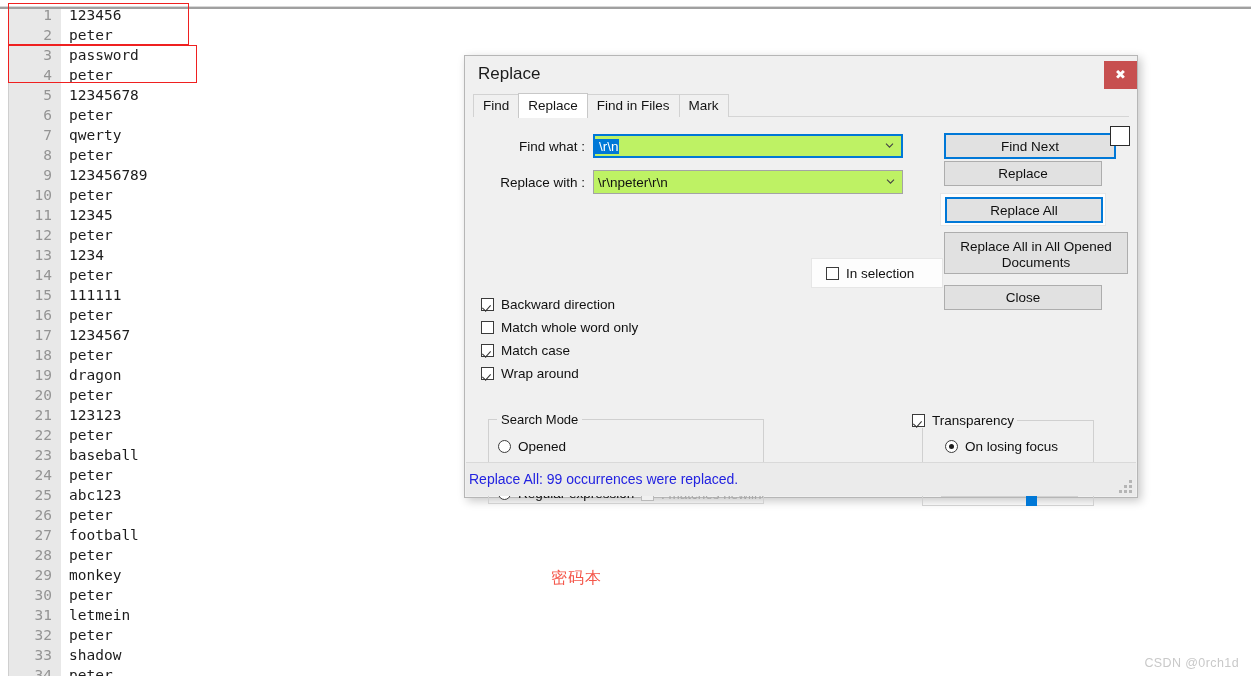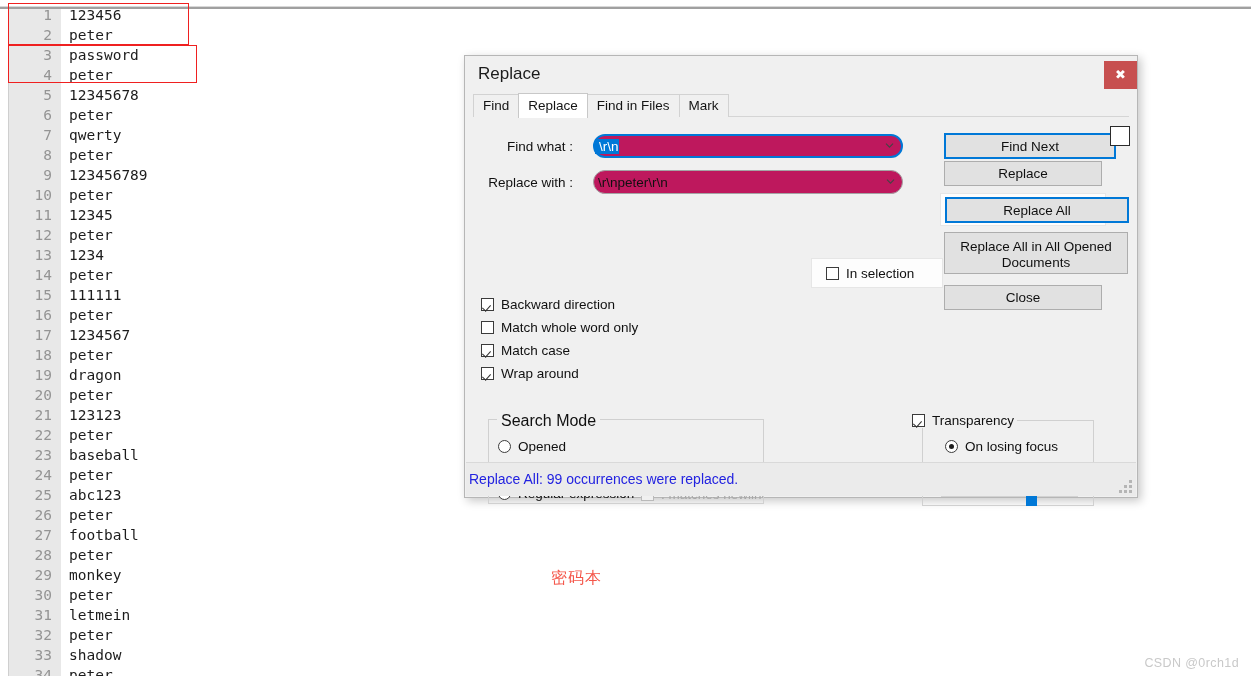--- a/index.html
+++ b/index.html
@@ -180,34 +180,33 @@
   .field-row {
     position: absolute;
     display: flex;
     align-items: center;
   }
   #find-row    { left: 0px; top: 17px; }
   #replace-row { left: 0px; top: 53px; }
   .field-label {
     width: 120px;
     text-align: right;
-    padding-right: 20px;
+    padding-right: 8px;
     font-size: 13.5px;
     color: #101010;
     box-sizing: border-box;
   }
   .combo {
     position: relative;
     width: 310px;
     height: 24px;
-    background: #be185d;
-    box-sizing: border-box;
-    display: flex;
-    align-items: center;
-    border-radius: 12px;
+    background: #bef264;
+    box-sizing: border-box;
+    display: flex;
+    align-items: center;
   }
   #find-combo    { border: 2px solid #0078d7; }
   #replace-combo { border: 1px solid #a4a4a4; }
   .combo-value {
     font-size: 13.5px;
     padding-left: 4px;
     color: #101010;
     font-family: "Liberation Sans", sans-serif;
     white-space: nowrap;
   }
@@ -243,21 +242,21 @@
   #btn-find-next   { left: 471px; top: 16px;   width: 172px; height: 26px; }
   #btn-replace     { left: 471px; top: 44px;  width: 158px; height: 25px; }
   #btn-replace-all-wrap {
     position: absolute;
     left: 467px; top: 76px;
     width: 166px; height: 33px;
     background: #fdfdfd;
     border: 1px solid #e6e6e6;
     box-sizing: border-box;
   }
-  #btn-replace-all { left: 4px; top: 3px; width: 184px; height: 26px; position: absolute; }
+  #btn-replace-all { left: 4px; top: 3px; width: 158px; height: 26px; position: absolute; }
   #btn-replace-all-opened { left: 471px; top: 115px; width: 184px; height: 42px; line-height: 16px; padding-top: 4px; }
   #btn-close       { left: 471px; top: 168px; width: 158px; height: 25px; }
 
   
   #in-selection-panel {
     position: absolute;
     left: 338px; top: 141px;
     width: 132px; height: 30px;
     background: #fdfdfd;
     border: 1px solid #e6e6e6;
@@ -334,21 +333,21 @@
   .group {
     position: absolute;
     border: 1px solid #d0d0d0;
     box-sizing: border-box;
   }
   .group-legend {
     position: absolute;
     top: -8px; left: 8px;
     background: #f0f0f0;
     padding: 0 4px;
-    font-size: 16px;
+    font-size: 13px;
     color: #101010;
   }
   #search-mode-group {
     left: 15px; top: 302px;
     width: 276px; height: 85px;
   }
   #transparency-group {
     left: 449px; top: 303px;
     width: 172px; height: 86px;
   }

